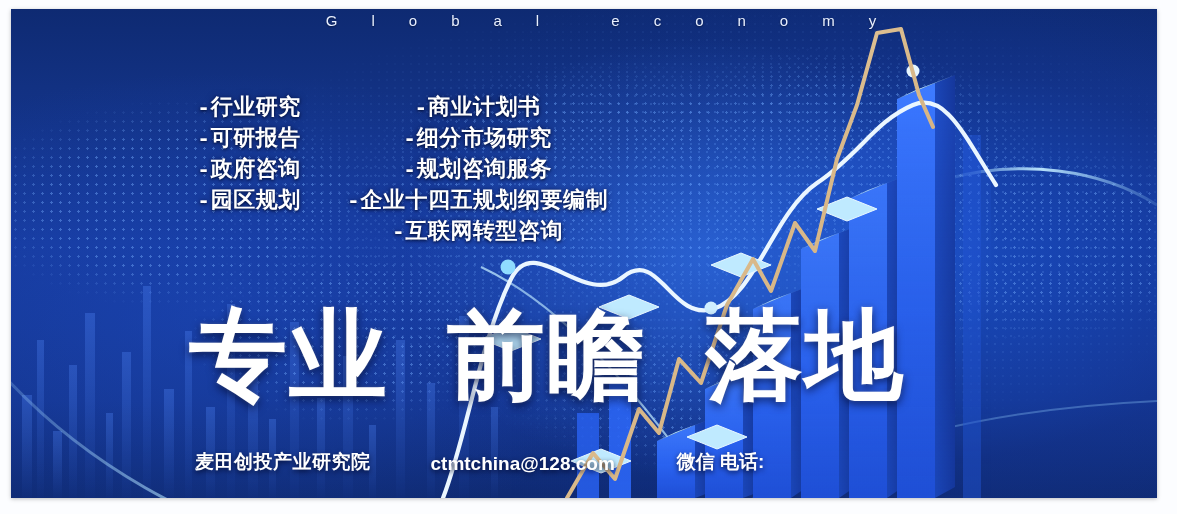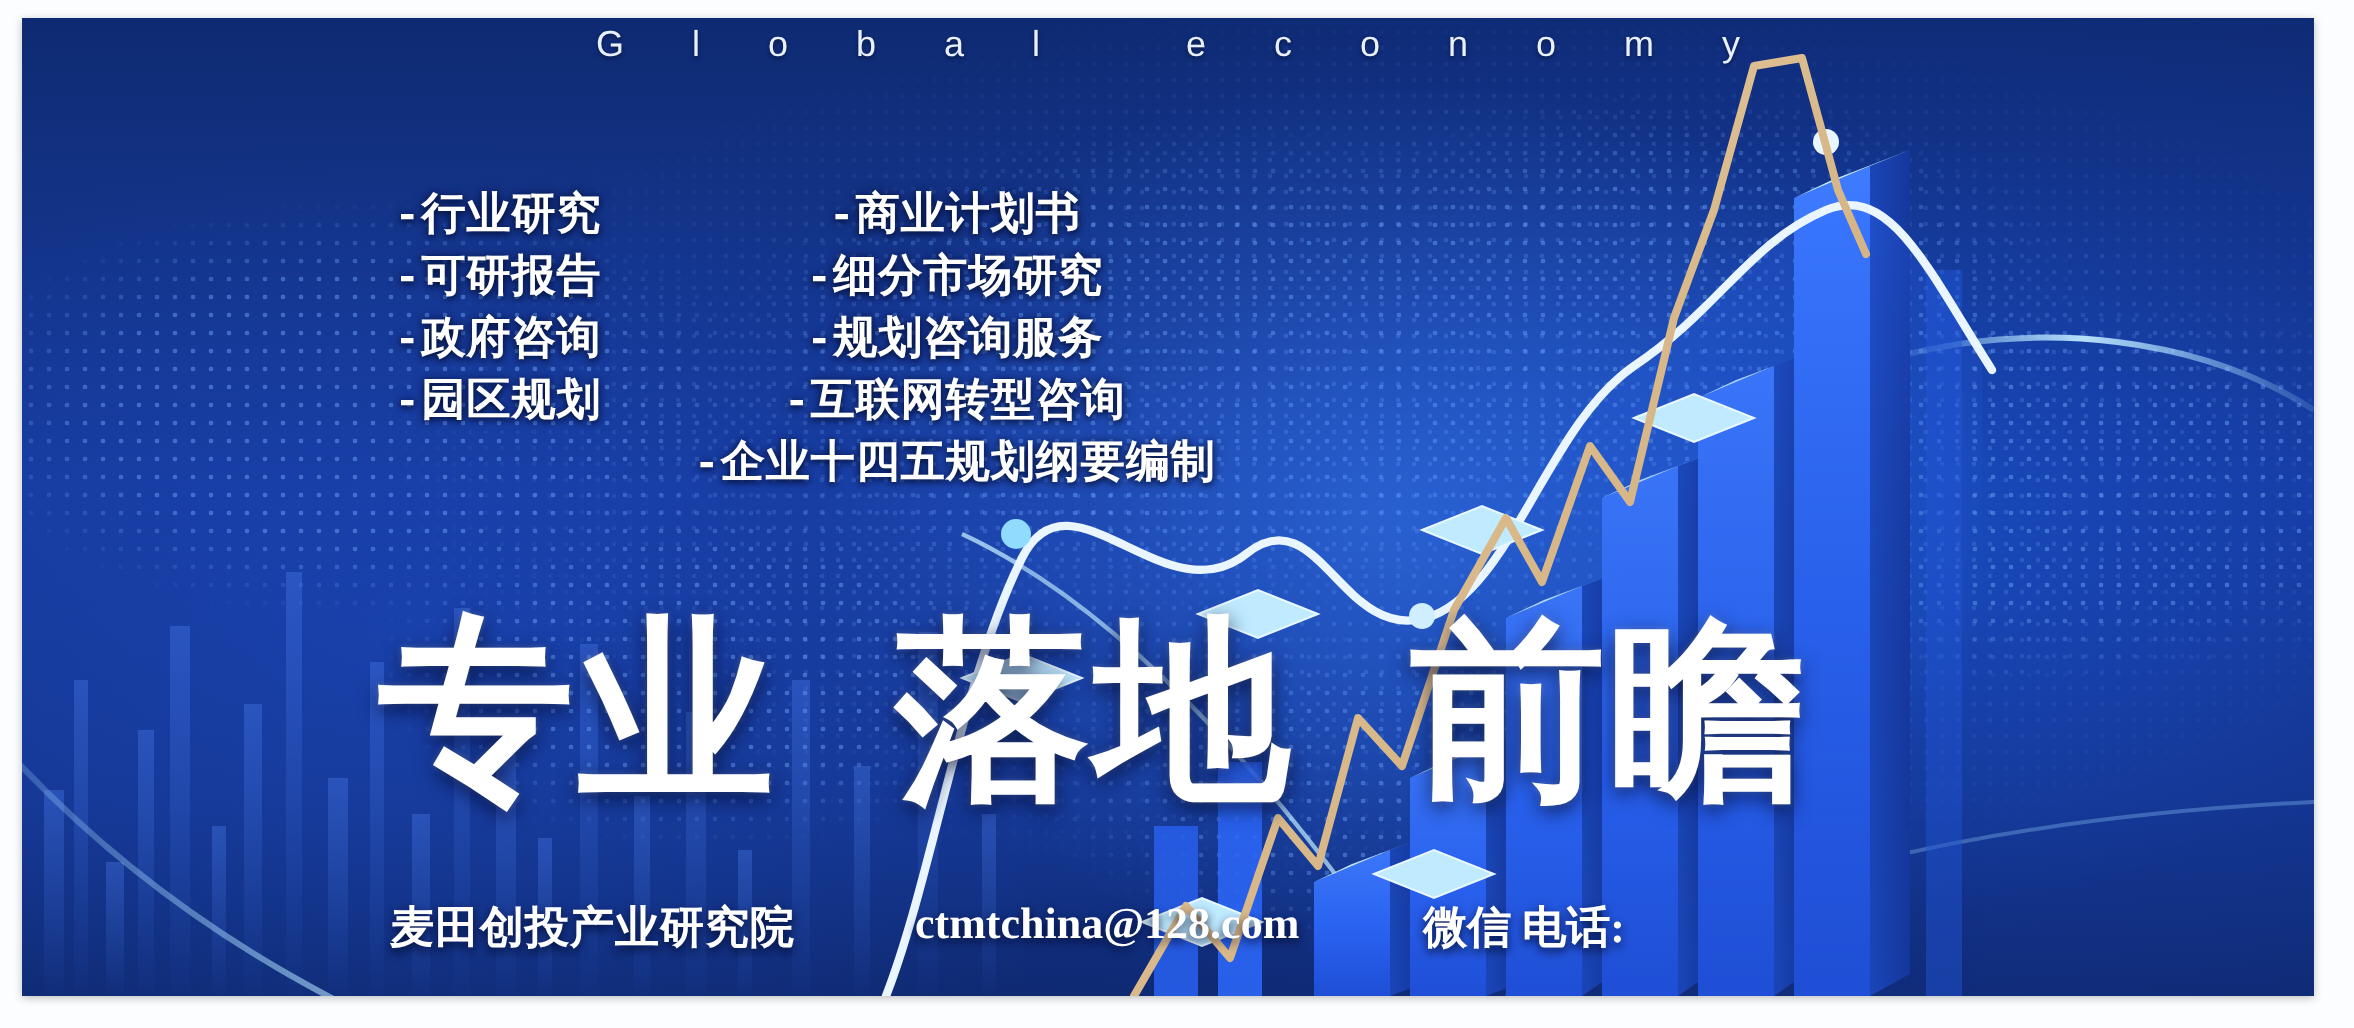--- a/index.html
+++ b/index.html
@@ -50,22 +50,22 @@
   }
 
   
   .ghostbars{position:absolute;left:0;bottom:0;width:46%;height:62%;opacity:.55;}
   .ghostbars i{position:absolute;bottom:0;display:block;background:linear-gradient(180deg,rgba(86,140,255,.55),rgba(40,86,210,.05));}
 
   .svgwrap{position:absolute;inset:0;}
 
   
   .globaltxt{
-    position:absolute;left:0;top:3px;width:100%;
-    text-align:center;color:#e9f0ff;font-size:18px;letter-spacing:34px;
+    position:absolute;left:17px;top:3px;width:100%;
+    text-align:center;color:#e9f0ff;font-size:15px;letter-spacing:34px;
     text-indent:34px;font-weight:400;text-shadow:0 1px 2px rgba(0,0,0,.45);
     white-space:nowrap;
   }
 
   .lists{position:absolute;left:186px;top:84px;display:flex;gap:40px;}
   .col{display:flex;flex-direction:column;font-family:Liberation Mono, monospace;}
   .col .li{
     color:#ffffff;font-size:22px;line-height:31px;font-weight:700;
     letter-spacing:.5px;white-space:nowrap;
     text-shadow:0 1px 3px rgba(2,10,40,.85), 0 0 6px rgba(5,20,70,.6);
@@ -75,24 +75,23 @@
   .headline{
     position:absolute;left:178px;top:294px;
     display:flex;align-items:flex-end;gap:58px;
     color:#fff;font-size:98px;line-height:104px;font-weight:700;
     letter-spacing:2px;white-space:nowrap;
     text-shadow:0 3px 10px rgba(0,10,50,.75), 0 0 3px rgba(255,255,255,.25);
   }
 
   .footer{
     position:absolute;left:184px;top:440px;
-    display:flex;align-items:flex-start;white-space:nowrap;
-    color:#fff;font-size:22px;font-weight:700;
+    display:flex;align-items:flex-end;white-space:nowrap;
+    color:#fff;font-size:19px;font-weight:700;
     text-shadow:0 2px 5px rgba(0,8,40,.85);
-    font-family:Liberation Serif, serif;
   }
   .footer .org{letter-spacing:.5px;}
   .footer .mail{margin-left:60px;font-weight:700;letter-spacing:0;}
   .footer .wechat{margin-left:62px;font-weight:700;}
   .footer .phone{margin-left:6px;font-weight:400;letter-spacing:.3px;}
 </style>
 </head>
 <body>
 
 <div id="banner">
@@ -235,29 +234,29 @@
       <div class="col left">
         <div class="li">-行业研究</div>
         <div class="li">-可研报告</div>
         <div class="li">-政府咨询</div>
         <div class="li">-园区规划</div>
       </div>
       <div class="col right">
         <div class="li">-商业计划书</div>
         <div class="li">-细分市场研究</div>
         <div class="li">-规划咨询服务</div>
+        <div class="li">-企业十四五规划纲要编制</div>
         <div class="li">-互联网转型咨询</div>
-        <div class="li">-企业十四五规划纲要编制</div>
       </div>
     </div>
 
     <div class="headline">
       <span>专业</span>
+      <span>前瞻</span>
       <span>落地</span>
-      <span>前瞻</span>
     </div>
 
     <div class="footer">
       <span class="org">麦田创投产业研究院</span>
       <span class="mail">ctmtchina@128.com</span>
       <span class="wechat">微信 电话:</span>
     </div>
 
   </div>
 </div>

